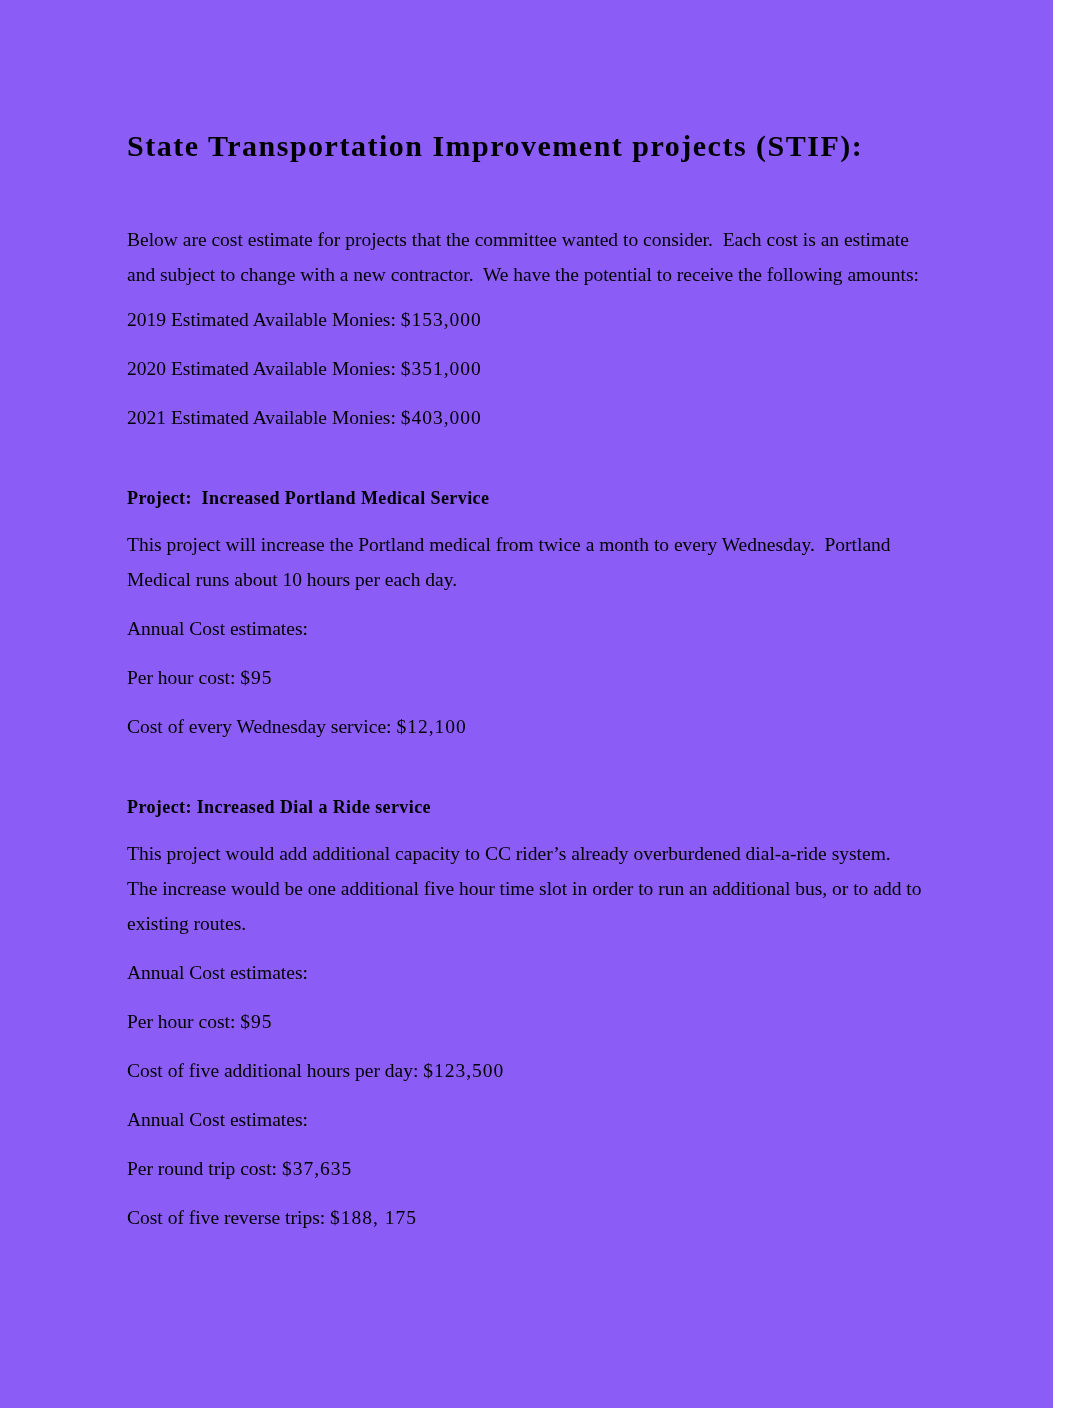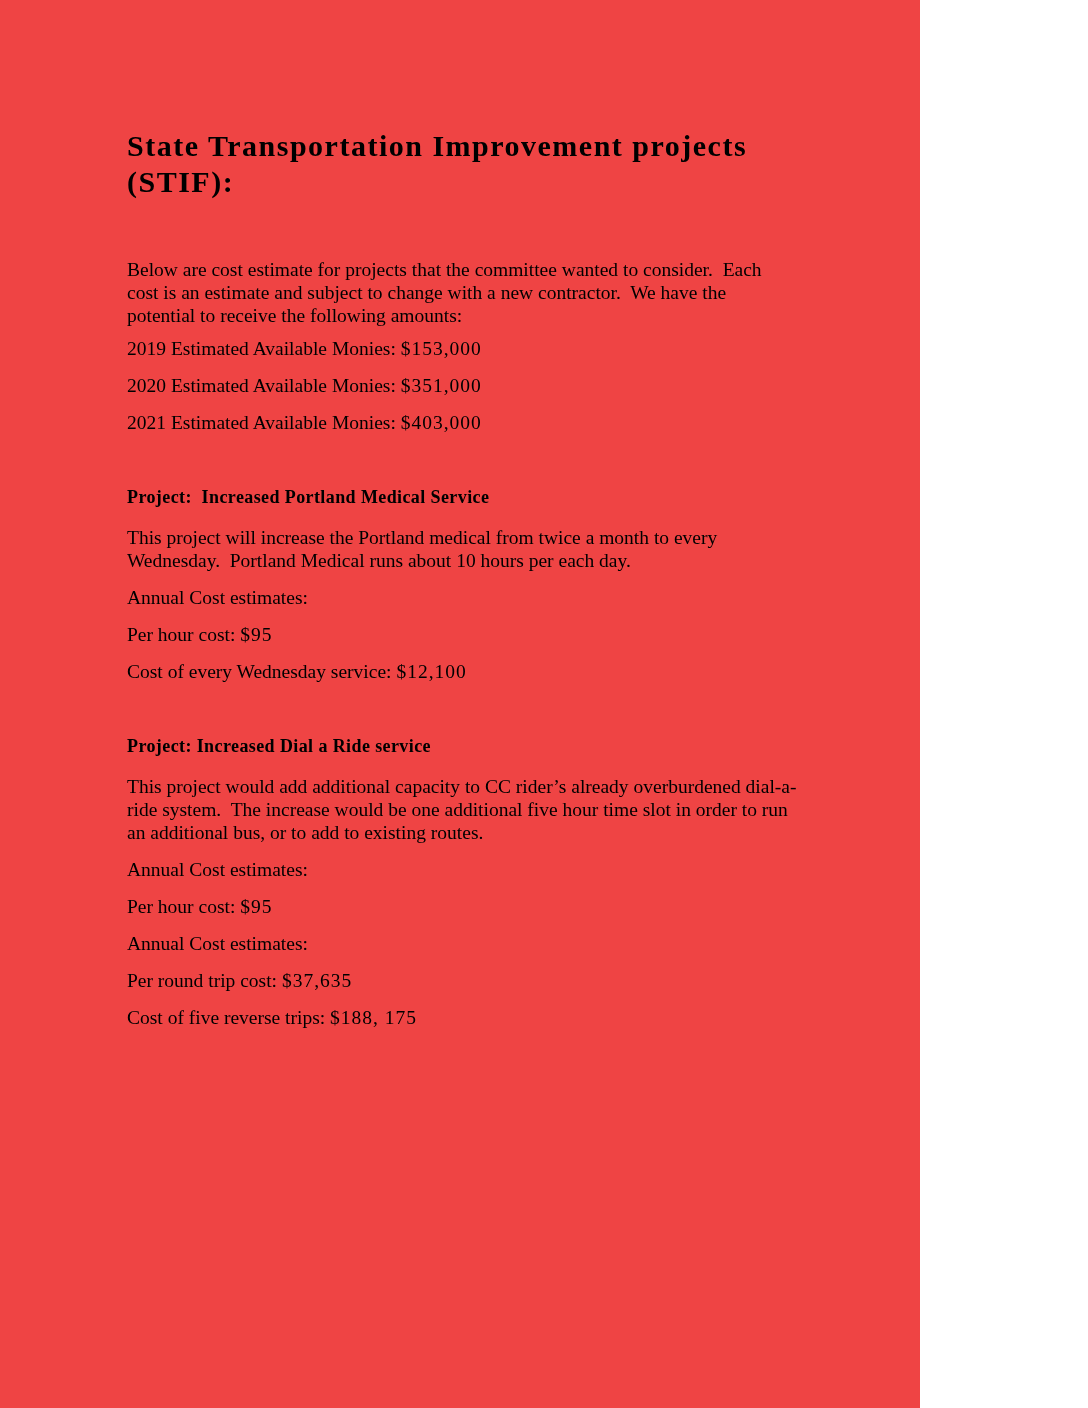--- a/index.html
+++ b/index.html
@@ -9,36 +9,36 @@
   }
   body {
     width: 1088px;
     height: 1408px;
     overflow: hidden;
     font-family: "Liberation Serif", "DejaVu Serif", serif;
     color: #000000;
   }
   .page {
     box-sizing: border-box;
-    width: 920px;
+    width: 1053px;
     height: 1408px;
     padding: 128px 112px 0 127px;
-    background: #ef4444;
+    background: #8b5cf6;
   }
   h1.doc-title {
     font-size: 30px;
     font-weight: bold;
     letter-spacing: 1.5px;
     line-height: 1.2;
     margin: 0 0 58px 0;
     white-space: pre-wrap;
   }
   p.body-text {
     font-size: 19.5px;
-    line-height: 23px;
+    line-height: 35px;
     margin: 0 11px 14px 0;
     white-space: pre-wrap;
   }
   p.intro {
     margin-bottom: 10px;
   }
   h2.project-heading {
     font-size: 18px;
     font-weight: bold;
     letter-spacing: 0.4px;
@@ -72,20 +72,21 @@
     <p class="body-text">Annual Cost estimates:</p>
     <p class="body-text"><span>Per hour cost:</span> <span class="amount">$95</span></p>
     <p class="body-text"><span>Cost of every Wednesday service:</span> <span class="amount">$12,100</span></p>
   </div>
 
   <div>
     <h2 class="project-heading">Project: Increased Dial a Ride service</h2>
     <p class="body-text">This project would add additional capacity to CC rider’s already overburdened dial-a-ride system.  The increase would be one additional five hour time slot in order to run an additional bus, or to add to existing routes.</p>
     <p class="body-text">Annual Cost estimates:</p>
     <p class="body-text"><span>Per hour cost:</span> <span class="amount">$95</span></p>
+    <p class="body-text"><span>Cost of five additional hours per day:</span> <span class="amount">$123,500</span></p>
   </div>
 
   <div>
     <p class="body-text">Annual Cost estimates:</p>
     <p class="body-text"><span>Per round trip cost:</span> <span class="amount">$37,635</span></p>
     <p class="body-text"><span>Cost of five reverse trips:</span> <span class="amount">$188, 175</span></p>
   </div>
 
 </div>
 

